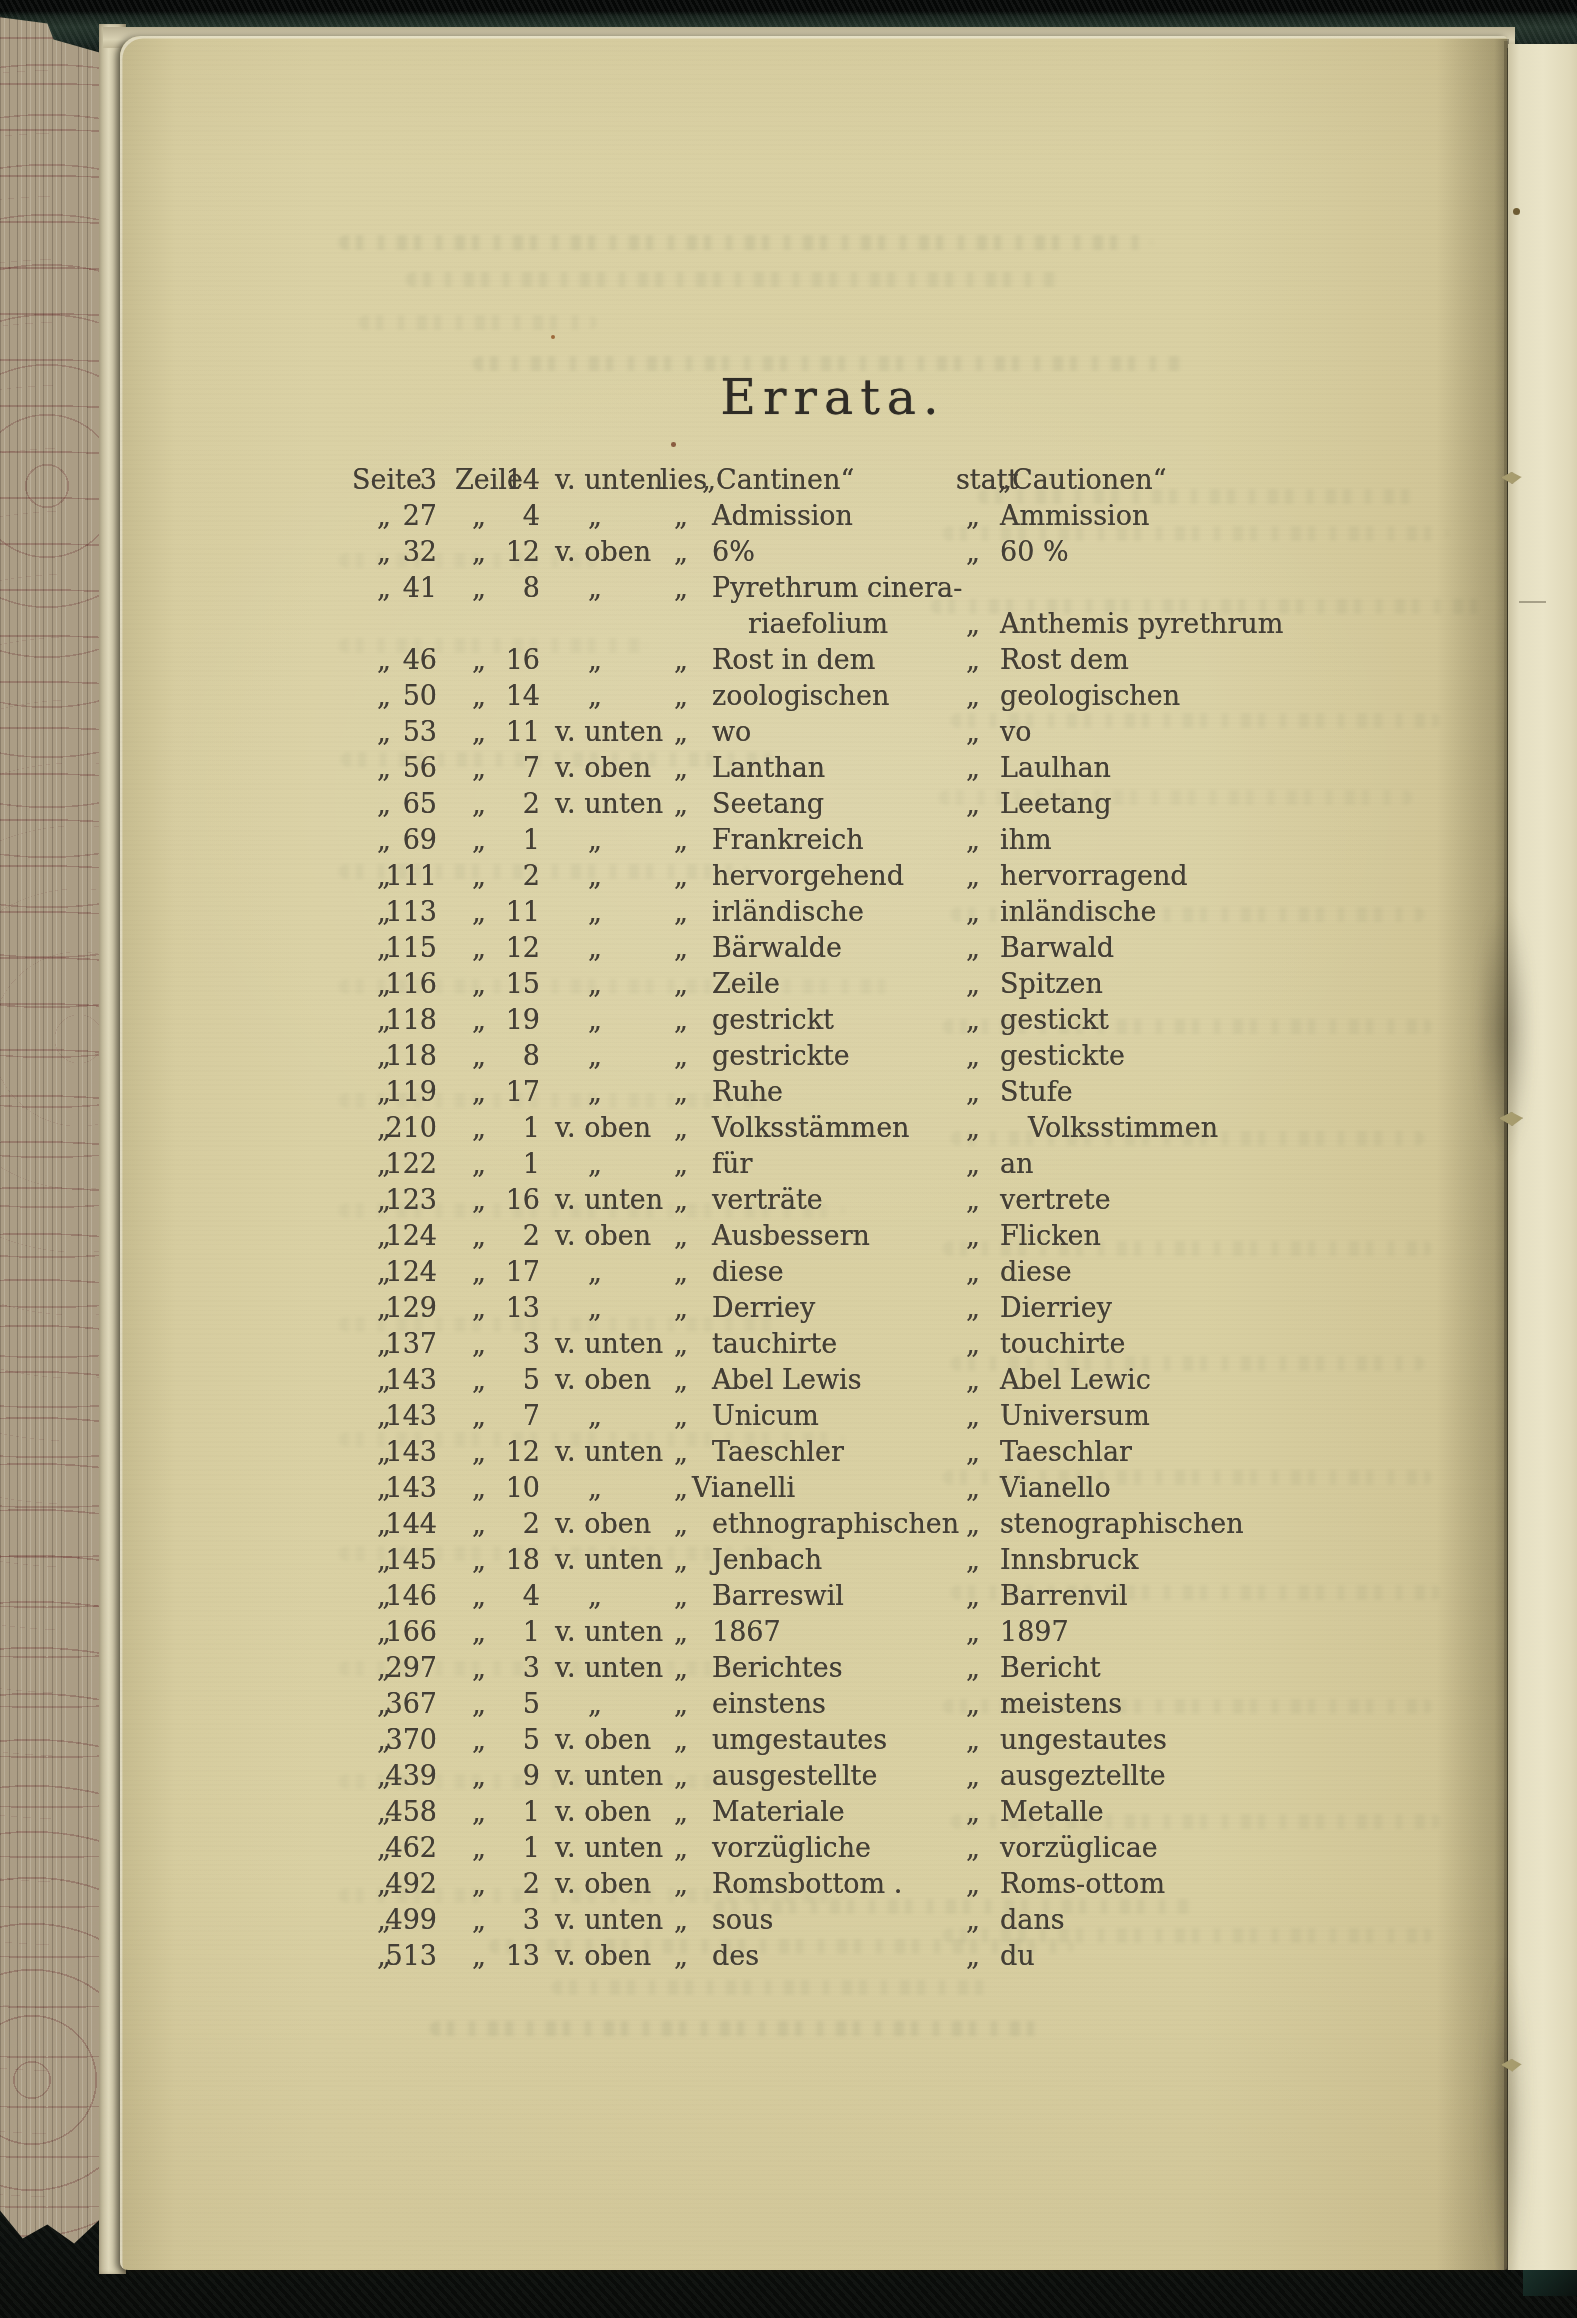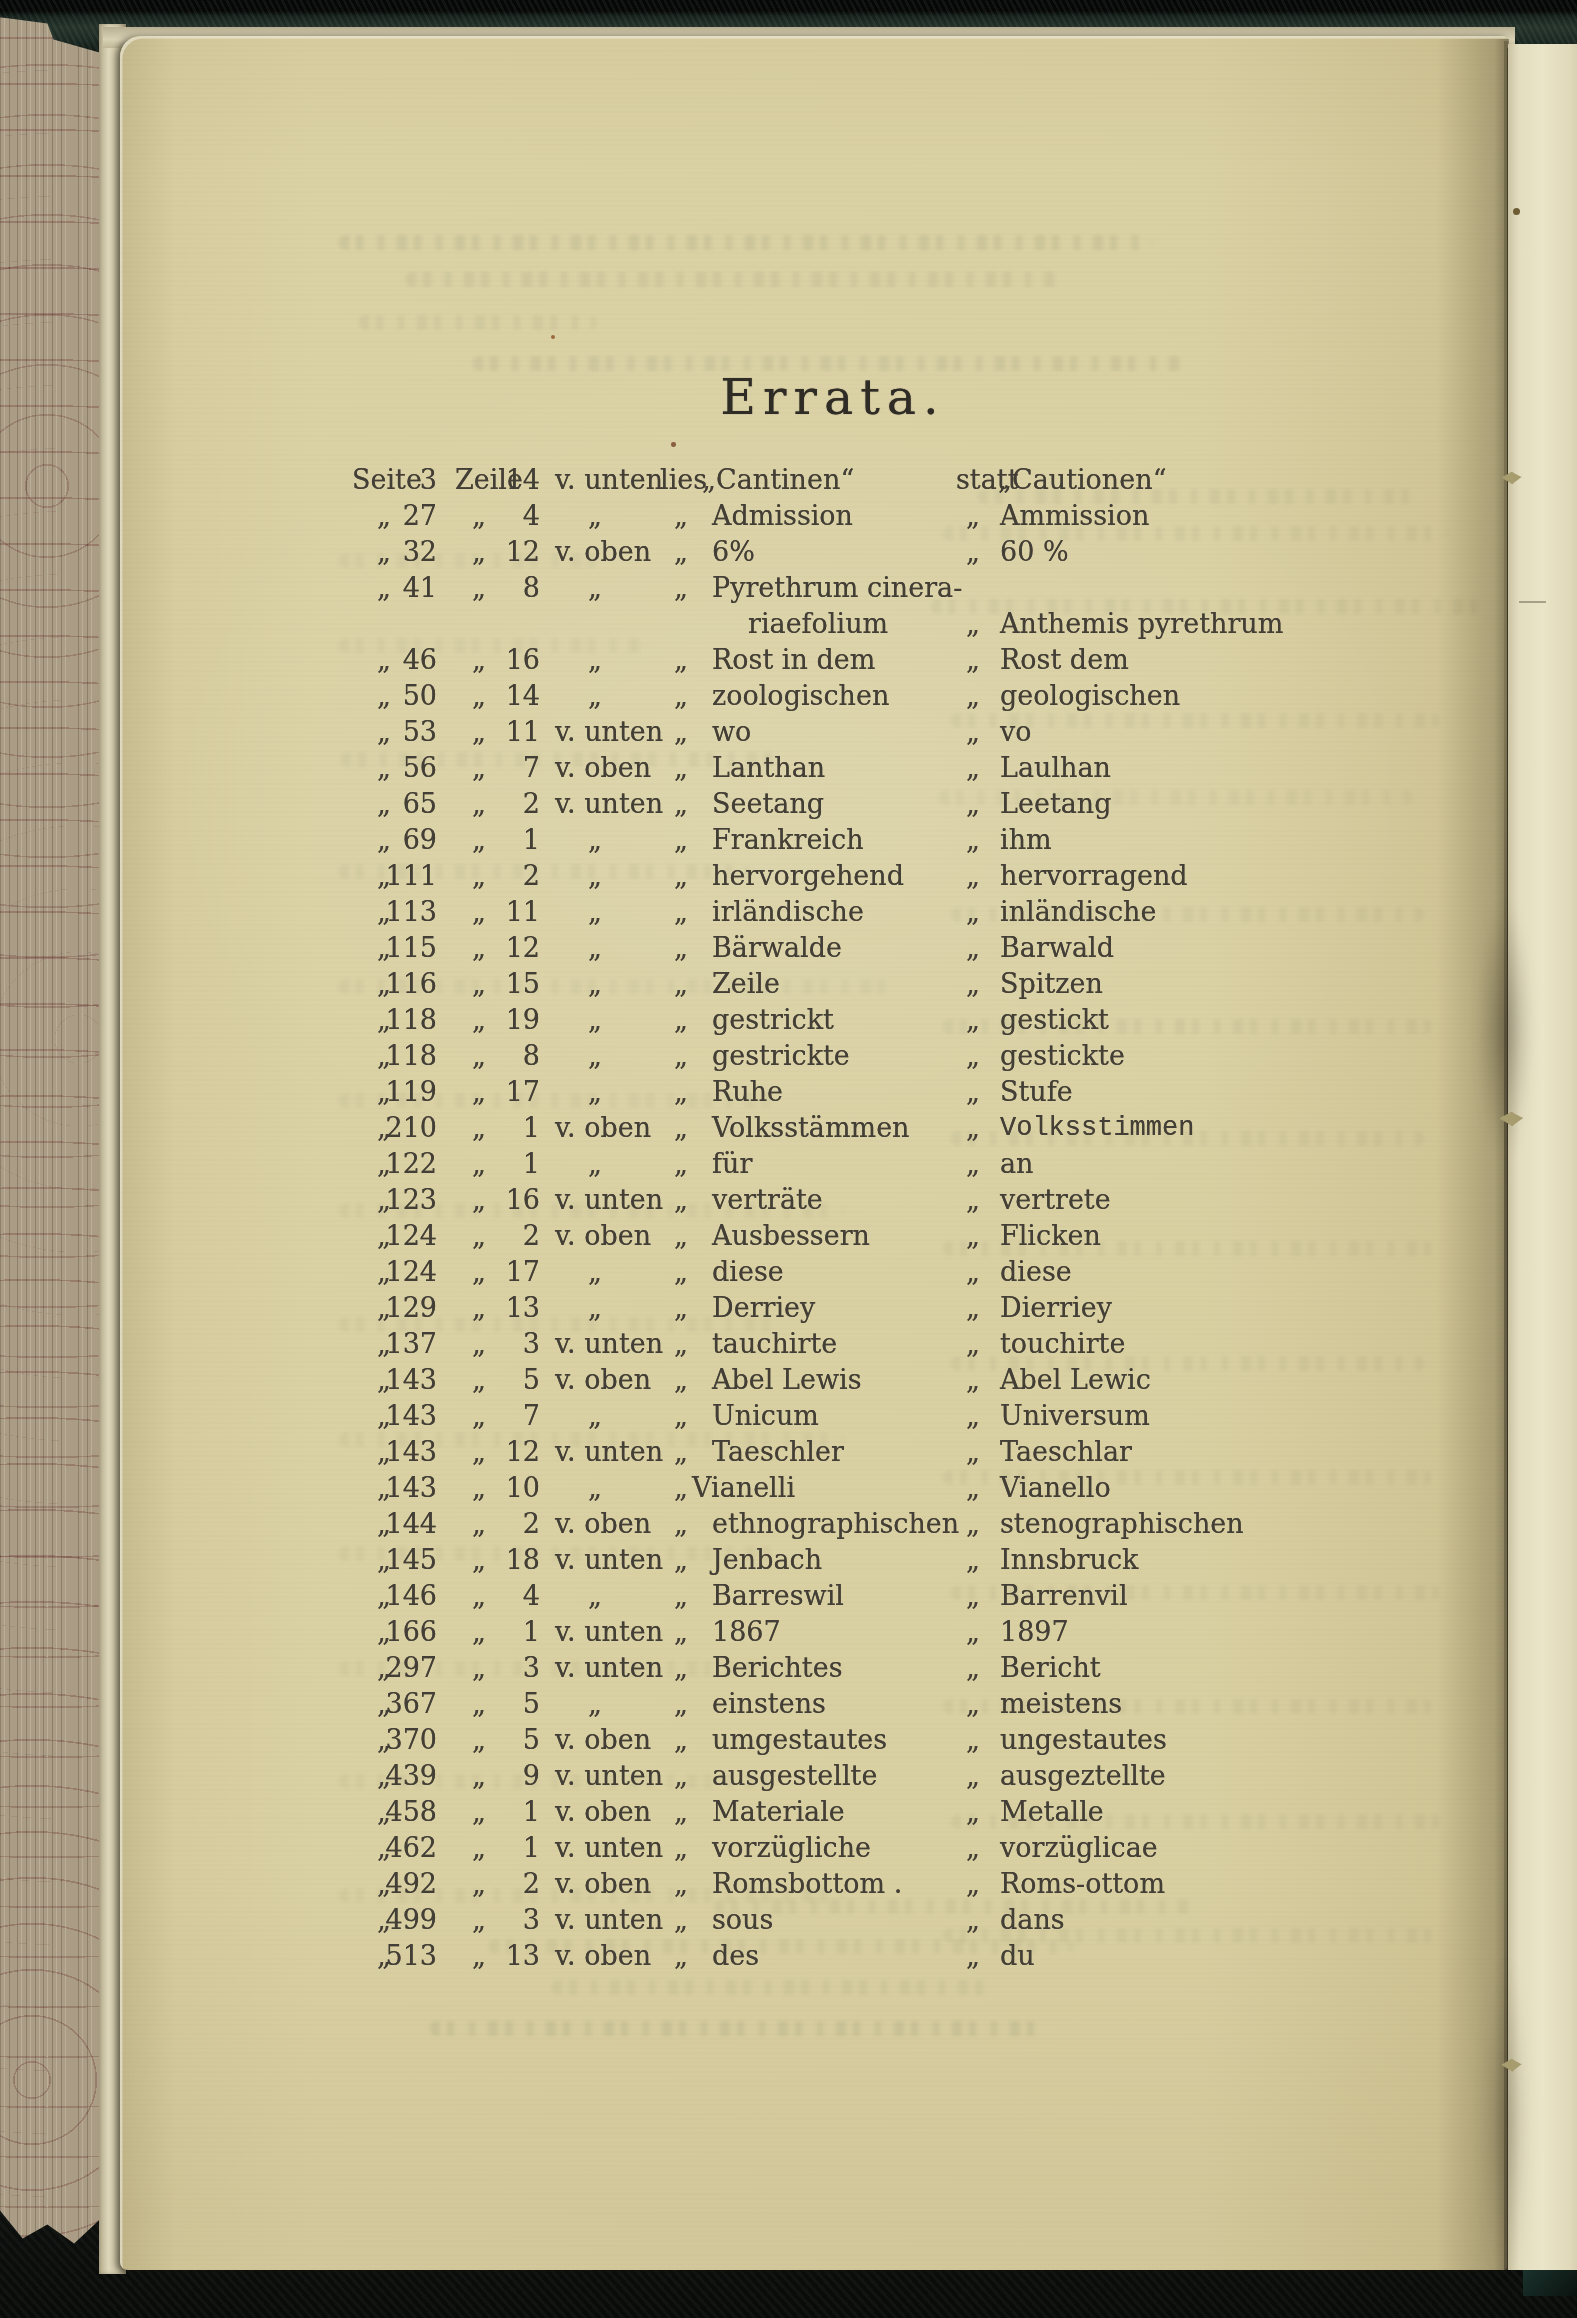--- a/index.html
+++ b/index.html
@@ -339,21 +339,21 @@
       </div>
       <div class="trow" style="top: 1110px;">
         <span class="c dit" style="left: 377px;">„</span>
         <span class="c num pnum">210</span>
         <span class="c dit" style="left: 472px;">„</span>
         <span class="c num lnum">1</span>
         <span class="c lbl" style="left: 555px;">v. oben</span>
         <span class="c dit" style="left: 674px;">„</span>
         <span class="c txt" style="left: 712px;">Volksstämmen</span>
         <span class="c dit" style="left: 966px;">„</span>
-        <span class="c txt" style="left: 1000px; font-family: Liberation Mono, monospace;">Volksstimmen</span>
+        <span class="c txt" style="left: 1028px;">Volksstimmen</span>
       </div>
       <div class="trow" style="top: 1146px;">
         <span class="c dit" style="left: 377px;">„</span>
         <span class="c num pnum">122</span>
         <span class="c dit" style="left: 472px;">„</span>
         <span class="c num lnum">1</span>
         <span class="c dit" style="left: 588px;">„</span>
         <span class="c dit" style="left: 674px;">„</span>
         <span class="c txt" style="left: 712px;">für</span>
         <span class="c dit" style="left: 966px;">„</span>

